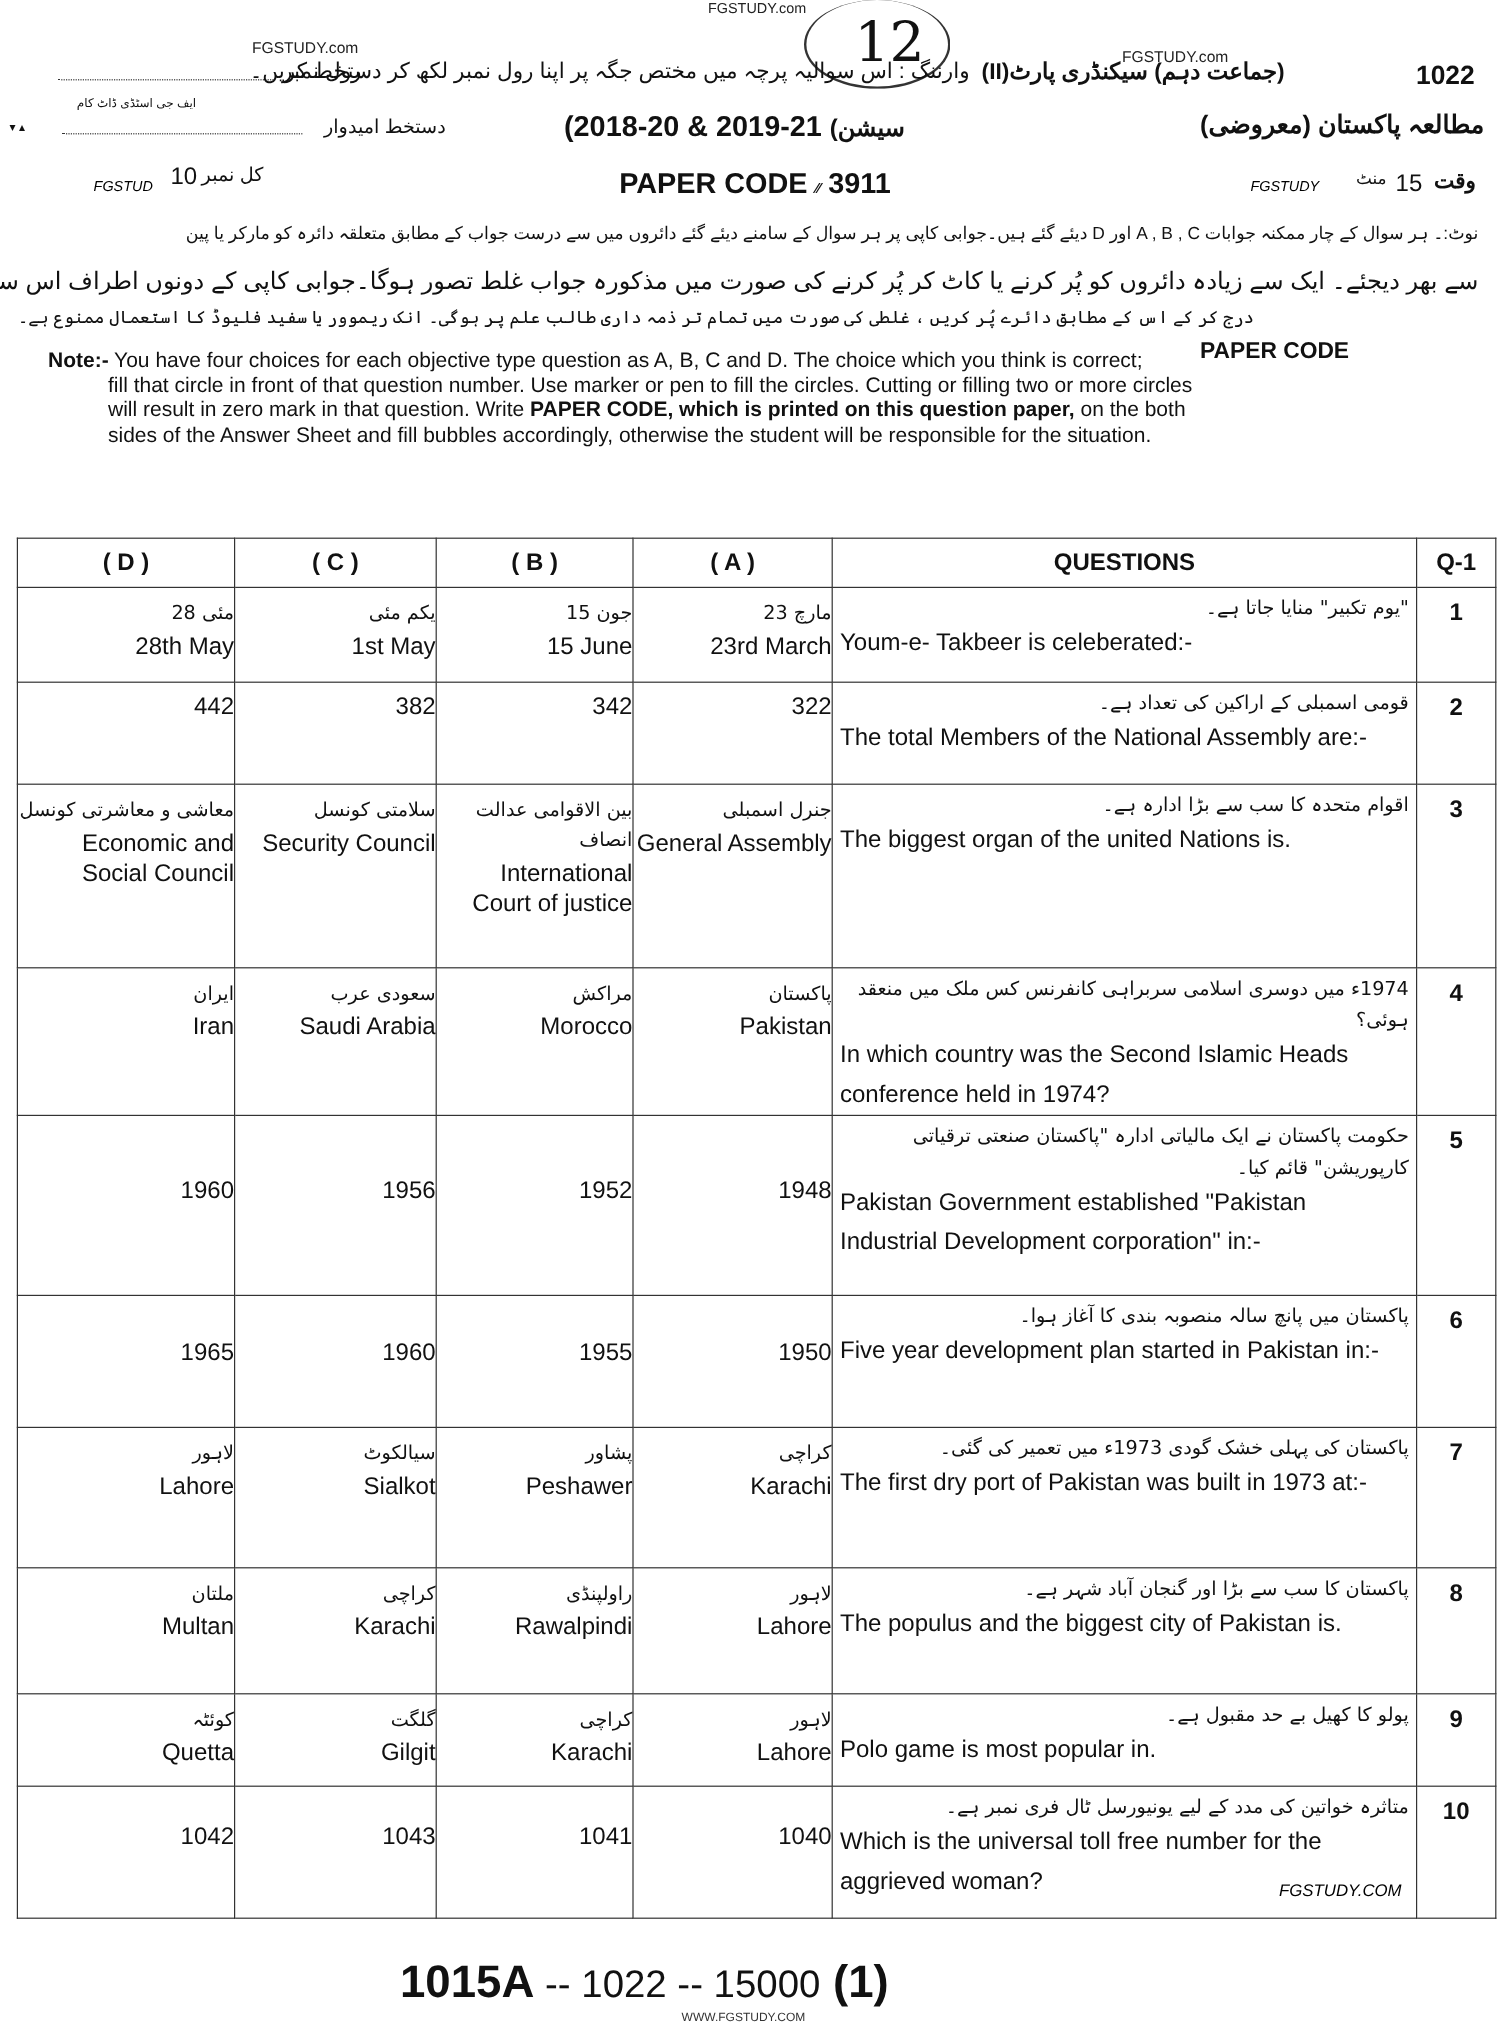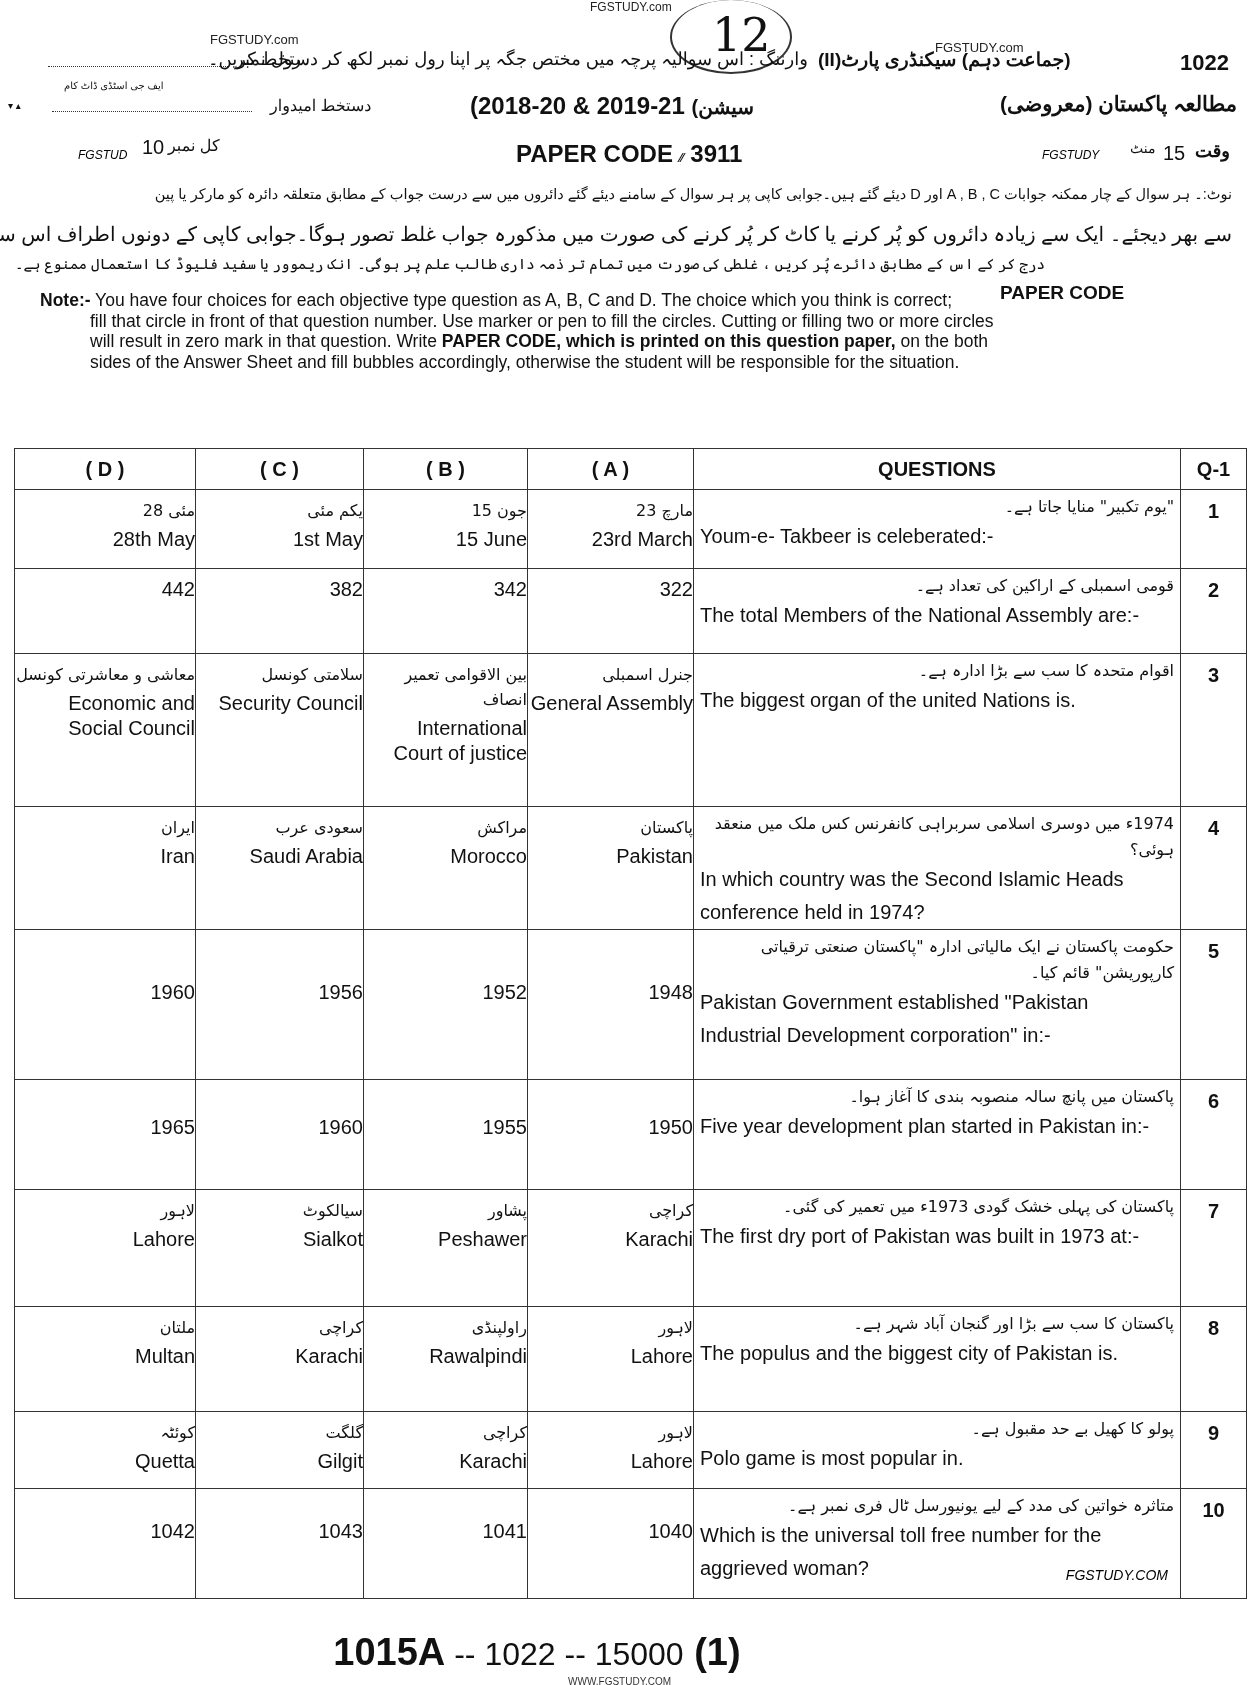--- a/index.html
+++ b/index.html
@@ -111,21 +111,21 @@
       <td class="opt"><span>442</span></td>
       <td class="opt"><span>382</span></td>
       <td class="opt"><span>342</span></td>
       <td class="opt"><span>322</span></td>
       <td class="ques"><span class="u">قومی اسمبلی کے اراکین کی تعداد ہے۔</span><span>The total Members of the National Assembly are:-</span></td>
       <td class="num">2</td>
     </tr>
     <tr style="height:153px">
       <td class="opt"><span class="u">معاشی و معاشرتی کونسل</span><span>Economic and Social Council</span></td>
       <td class="opt"><span class="u">سلامتی کونسل</span><span>Security Council</span></td>
-      <td class="opt"><span class="u">بین الاقوامی تعمیر انصاف</span><span>International Court of justice</span></td>
+      <td class="opt"><span class="u">بین الاقوامی عدالت انصاف</span><span>International Court of justice</span></td>
       <td class="opt"><span class="u">جنرل اسمبلی</span><span>General Assembly</span></td>
       <td class="ques"><span class="u">اقوام متحدہ کا سب سے بڑا ادارہ ہے۔</span><span>The biggest organ of the united Nations is.</span></td>
       <td class="num">3</td>
     </tr>
     <tr style="height:118px">
       <td class="opt"><span class="u">ایران</span><span>Iran</span></td>
       <td class="opt"><span class="u">سعودی عرب</span><span>Saudi Arabia</span></td>
       <td class="opt"><span class="u">مراکش</span><span>Morocco</span></td>
       <td class="opt"><span class="u">پاکستان</span><span>Pakistan</span></td>
       <td class="ques"><span class="u">1974ء میں دوسری اسلامی سربراہی کانفرنس کس ملک میں منعقد ہوئی؟</span><span>In which country was the Second Islamic Heads conference held in 1974?</span></td>

